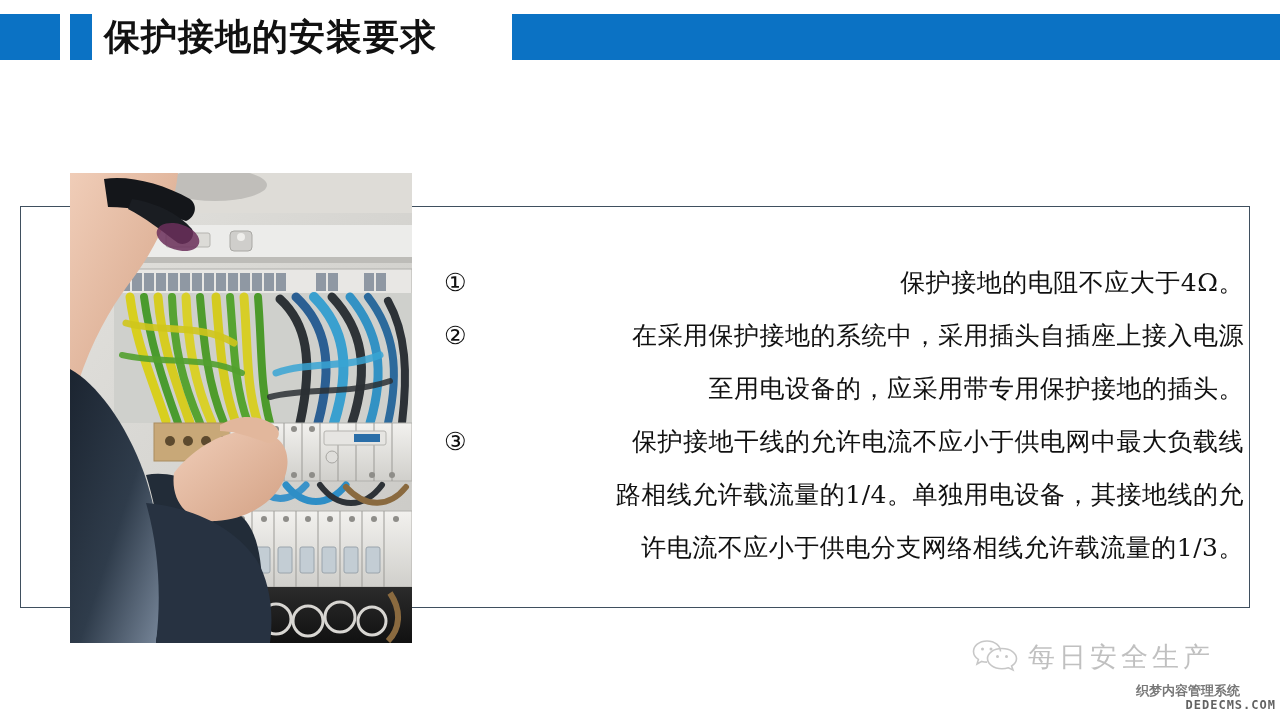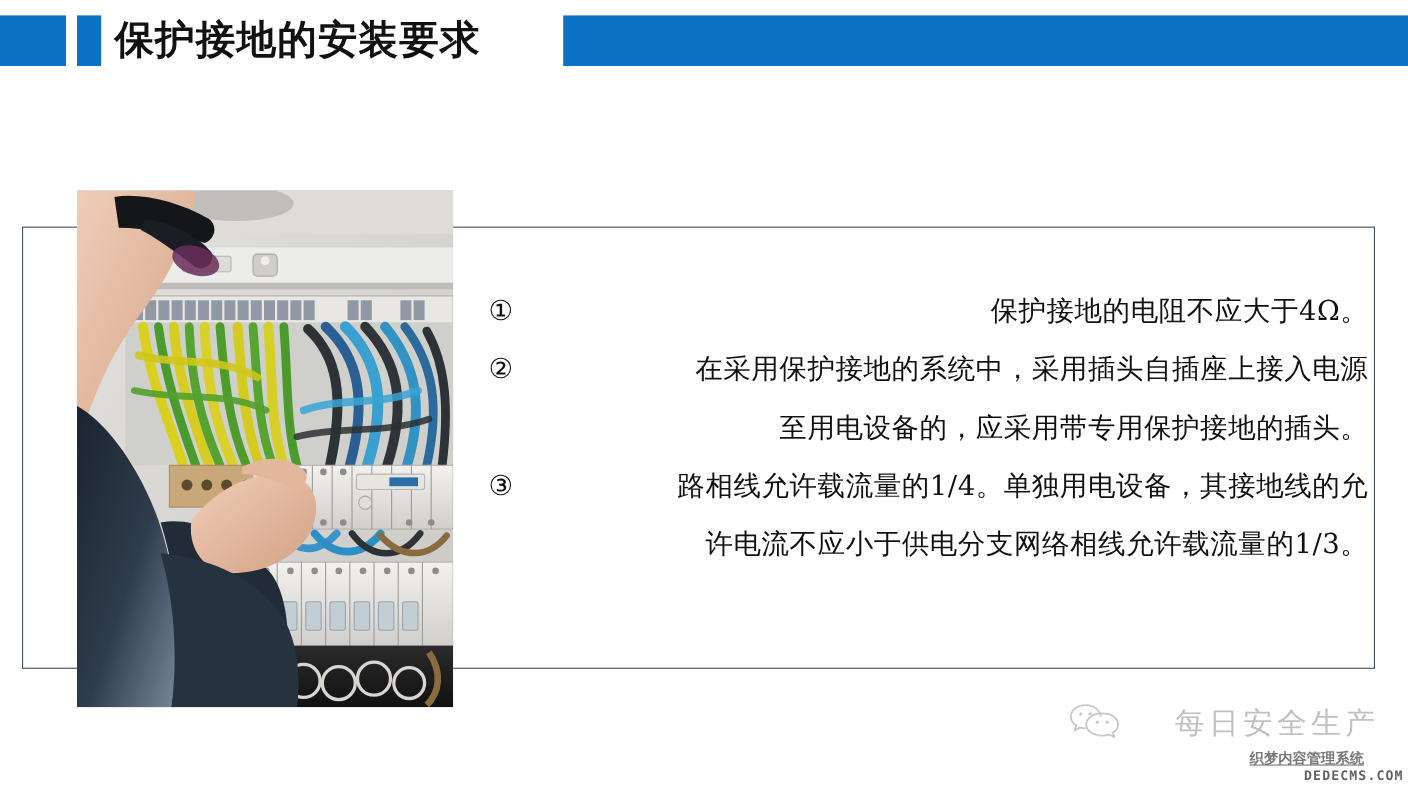--- a/index.html
+++ b/index.html
@@ -129,39 +129,37 @@
     align-items: center;
     gap: 10px;
     opacity: 0.55;
   }
   #wechat-label {
     font-family: "DejaVu Sans", "Liberation Sans", sans-serif;
     font-size: 27px;
     color: #8d8d8d;
     letter-spacing: 4px;
     white-space: nowrap;
-    margin-left: 40px;
   }
   #dede-mark {
     position: absolute;
     left: 1136px;
     top: 684px;
     width: 140px;
     text-align: left;
     opacity: 0.75;
   }
   #dede-cn {
     font-family: "DejaVu Sans", sans-serif;
     font-size: 13px;
     font-weight: 700;
     color: #4a4a4a;
     letter-spacing: 0px;
     line-height: 14px;
     white-space: nowrap;
-    text-decoration: underline;
   }
   #dede-en {
     font-family: "DejaVu Sans Mono", monospace;
     font-size: 12px;
     font-weight: 700;
     color: #2e2e2e;
     letter-spacing: 1px;
     line-height: 14px;
     white-space: nowrap;
     text-align: right;
@@ -374,20 +372,21 @@
     <div class="marker">②</div>
     <div class="body-lines">
       <div class="tline">在采用保护接地的系统中，采用插头自插座上接入电源</div>
       <div class="tline">至用电设备的，应采用带专用保护接地的插头。</div>
     </div>
   </div>
 
   <div class="list-item">
     <div class="marker">③</div>
     <div class="body-lines">
+      <div class="tline">保护接地干线的允许电流不应小于供电网中最大负载线</div>
       <div class="tline">路相线允许载流量的1/4。单独用电设备，其接地线的允</div>
       <div class="tline">许电流不应小于供电分支网络相线允许载流量的1/3。</div>
     </div>
   </div>
 
 </div>
 
 <div id="wechat-mark">
   <span>
     <svg width="46" height="34" viewBox="0 0 46 34" xmlns="http://www.w3.org/2000/svg">

